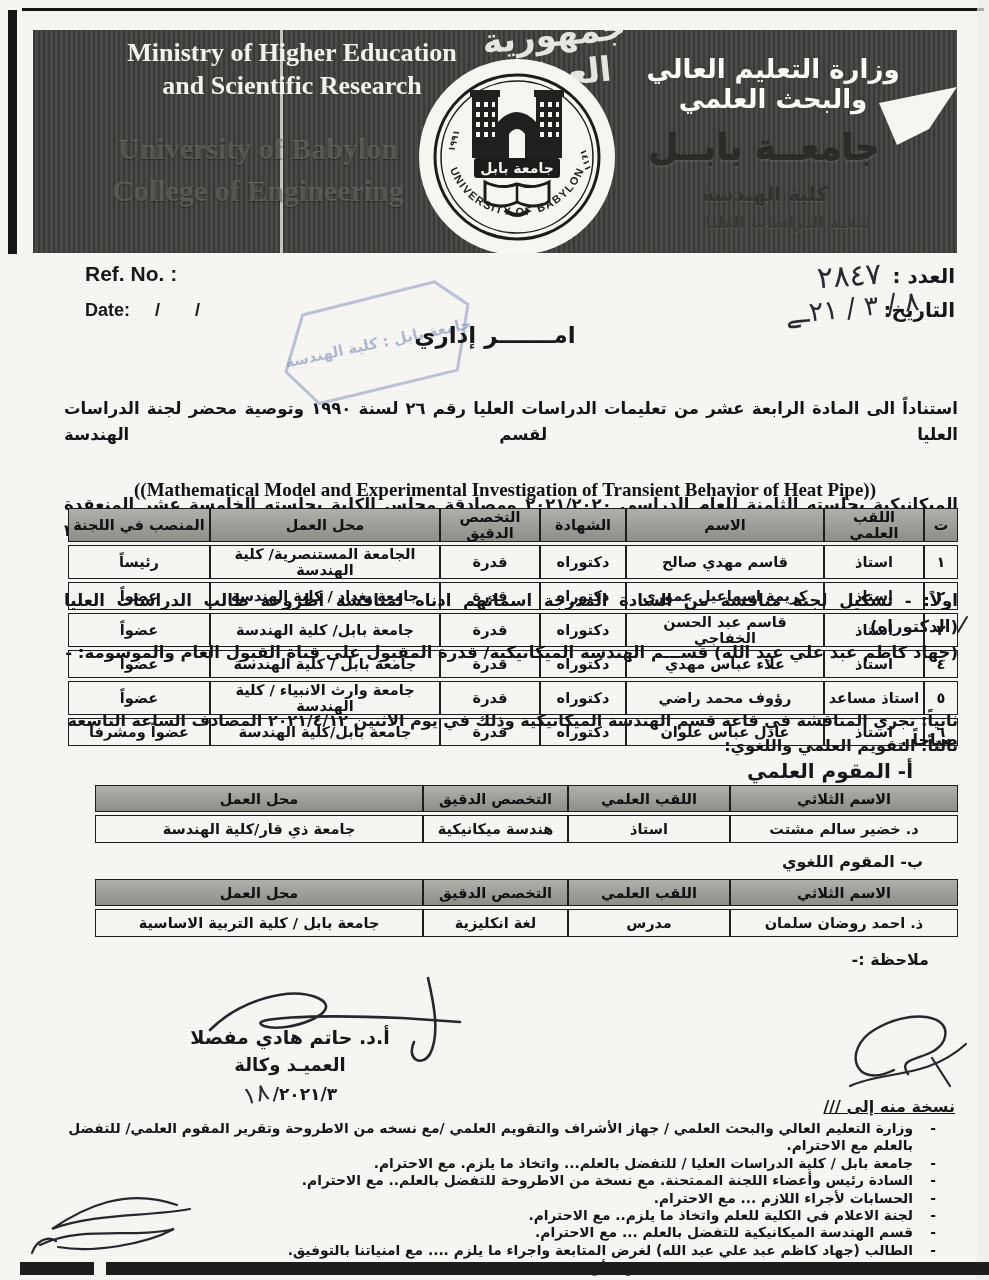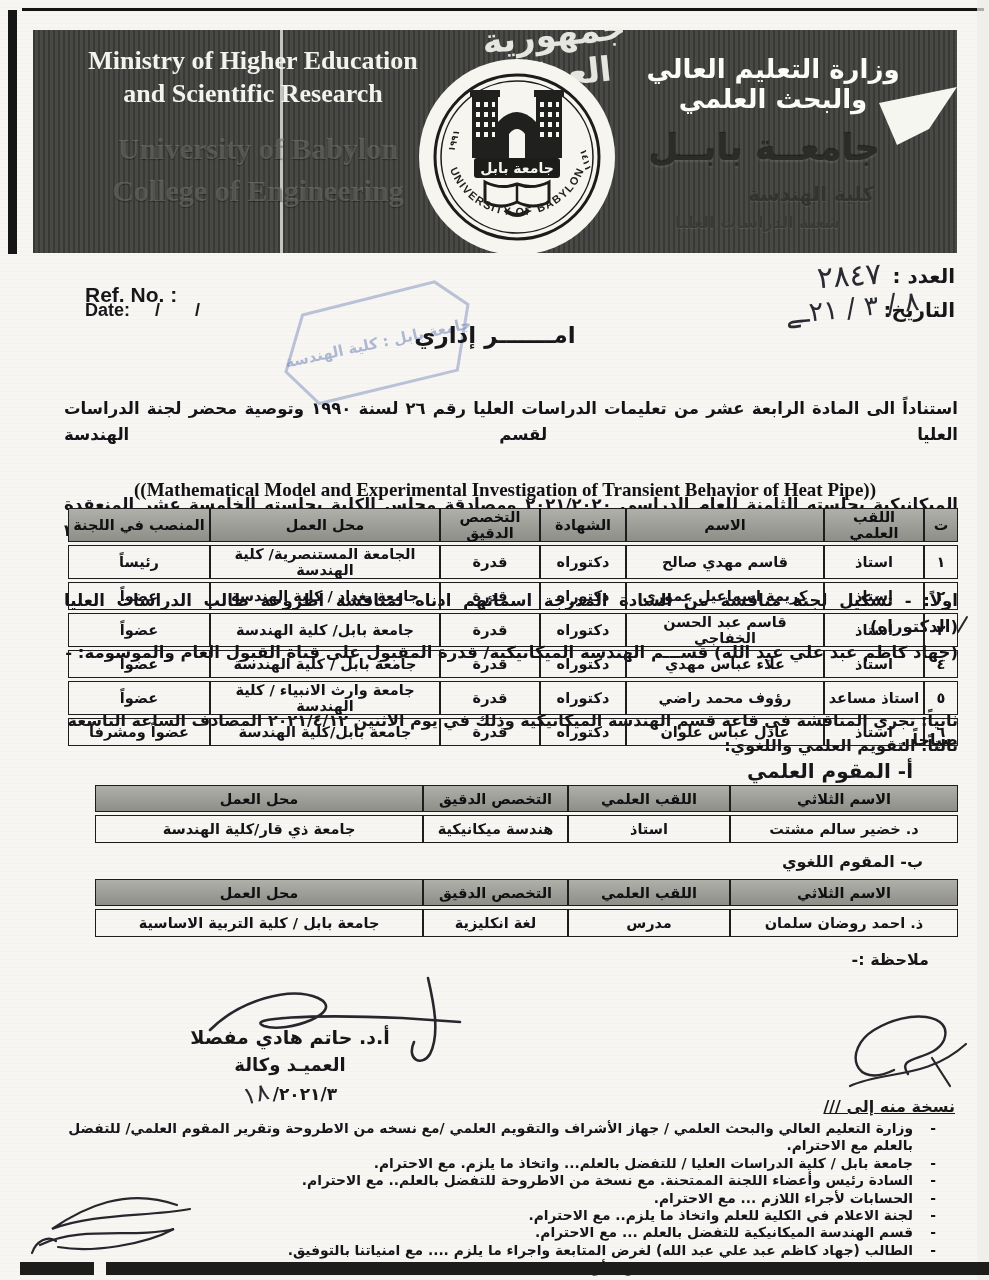--- a/index.html
+++ b/index.html
@@ -13,39 +13,39 @@
   .top-line{left:22px;top:8px;width:962px;height:3px;background:#141414;}
   .left-bar{left:8px;top:10px;width:9px;height:244px;background:#161616;}
   .right-edge{right:0;top:0;width:12px;height:100%;background:#edecE8;opacity:.7;}
   .bottom-bar-a{left:20px;top:1262px;width:74px;height:13px;background:#1d1d1b;}
   .bottom-bar-b{left:106px;top:1262px;width:883px;height:13px;background:#1d1d1b;}
 
   
   .header-block{left:33px;top:30px;width:924px;height:223px;background:#434340;
     background-image:repeating-linear-gradient(90deg,rgba(0,0,0,0.16) 0 2px,rgba(255,255,255,0.03) 2px 5px);}
   .fold-line{left:247px;top:0;width:3px;height:223px;background:rgba(250,250,245,0.7);}
-  .ministry-en{left:20px;top:14px;width:400px;text-align:center;
-    font-family:"Liberation Serif",serif;font-weight:bold;font-size:26px;line-height:33px;color:#f3f3ee;}
+  .ministry-en{left:20px;top:6px;width:400px;text-align:center;
+    font-family:"Liberation Serif",serif;font-weight:bold;font-size:26px;line-height:33px;color:#f3f3ee;padding-left:39px;}
   .faint-en{left:0;top:98px;width:450px;text-align:center;
     font-family:"Liberation Serif",serif;font-weight:bold;font-size:30px;line-height:42px;
     color:rgba(150,150,142,0.40);text-shadow:0 1px 1px rgba(0,0,0,0.35);}
   .ministry-ar{left:565px;top:24px;width:350px;text-align:center;direction:rtl;
     font-weight:bold;font-size:26px;color:#fbfbf7;}
   .univ-ar{left:600px;top:98px;width:262px;text-align:center;direction:rtl;
     font-weight:bold;font-size:35px;color:#2b2b28;text-shadow:0 2px 2px rgba(255,255,255,0.10),0 -1px 1px rgba(0,0,0,0.55);}
-  .college-ar{left:600px;top:152px;width:356px;text-align:center;direction:rtl;
+  .college-ar{left:600px;top:152px;width:264px;text-align:center;direction:rtl;
     font-weight:bold;font-size:20px;color:#32322e;text-shadow:0 1px 1px rgba(255,255,255,0.10);}
-  .division-ar{left:600px;top:183px;width:249px;text-align:center;direction:rtl;
+  .division-ar{left:600px;top:183px;width:310px;text-align:center;direction:rtl;
     font-weight:bold;font-size:16px;color:#3a3a35;text-shadow:0 1px 1px rgba(255,255,255,0.10);}
   .calligraphy{left:398px;top:-16px;width:250px;text-align:center;direction:rtl;
     font-weight:bold;font-size:34px;color:#f4f4ef;transform:rotate(-6deg);opacity:.92;}
   .logo-svg{left:410px;top:50px;}
 
   
-  .ref-label{left:85px;top:262px;font-family:"Liberation Sans",sans-serif;font-weight:bold;font-size:21px;white-space:pre;margin-top:21px;}
+  .ref-label{left:85px;top:262px;font-family:"Liberation Sans",sans-serif;font-weight:bold;font-size:21px;white-space:pre;}
   .date-label{left:85px;top:300px;font-family:"Liberation Sans",sans-serif;font-weight:bold;font-size:18px;white-space:pre;}
   .num-ar{right:34px;top:264px;direction:rtl;font-weight:bold;font-size:20px;}
   .date-ar{right:34px;top:298px;direction:rtl;font-weight:bold;font-size:20px;}
   .hw{color:#2a2a33;font-weight:400;}
   .hw-number{right:108px;top:258px;font-size:30px;letter-spacing:7px;transform:rotate(-4deg);direction:rtl;}
   .hw-date{right:70px;top:292px;font-size:27px;letter-spacing:4px;transform:rotate(-6deg);direction:rtl;white-space:pre;}
 
   .stamp-svg{left:278px;top:292px;transform:rotate(-12deg);opacity:.85;}
 
   .order-title{left:370px;top:322px;width:250px;text-align:center;direction:rtl;font-weight:bold;font-size:23px;}

